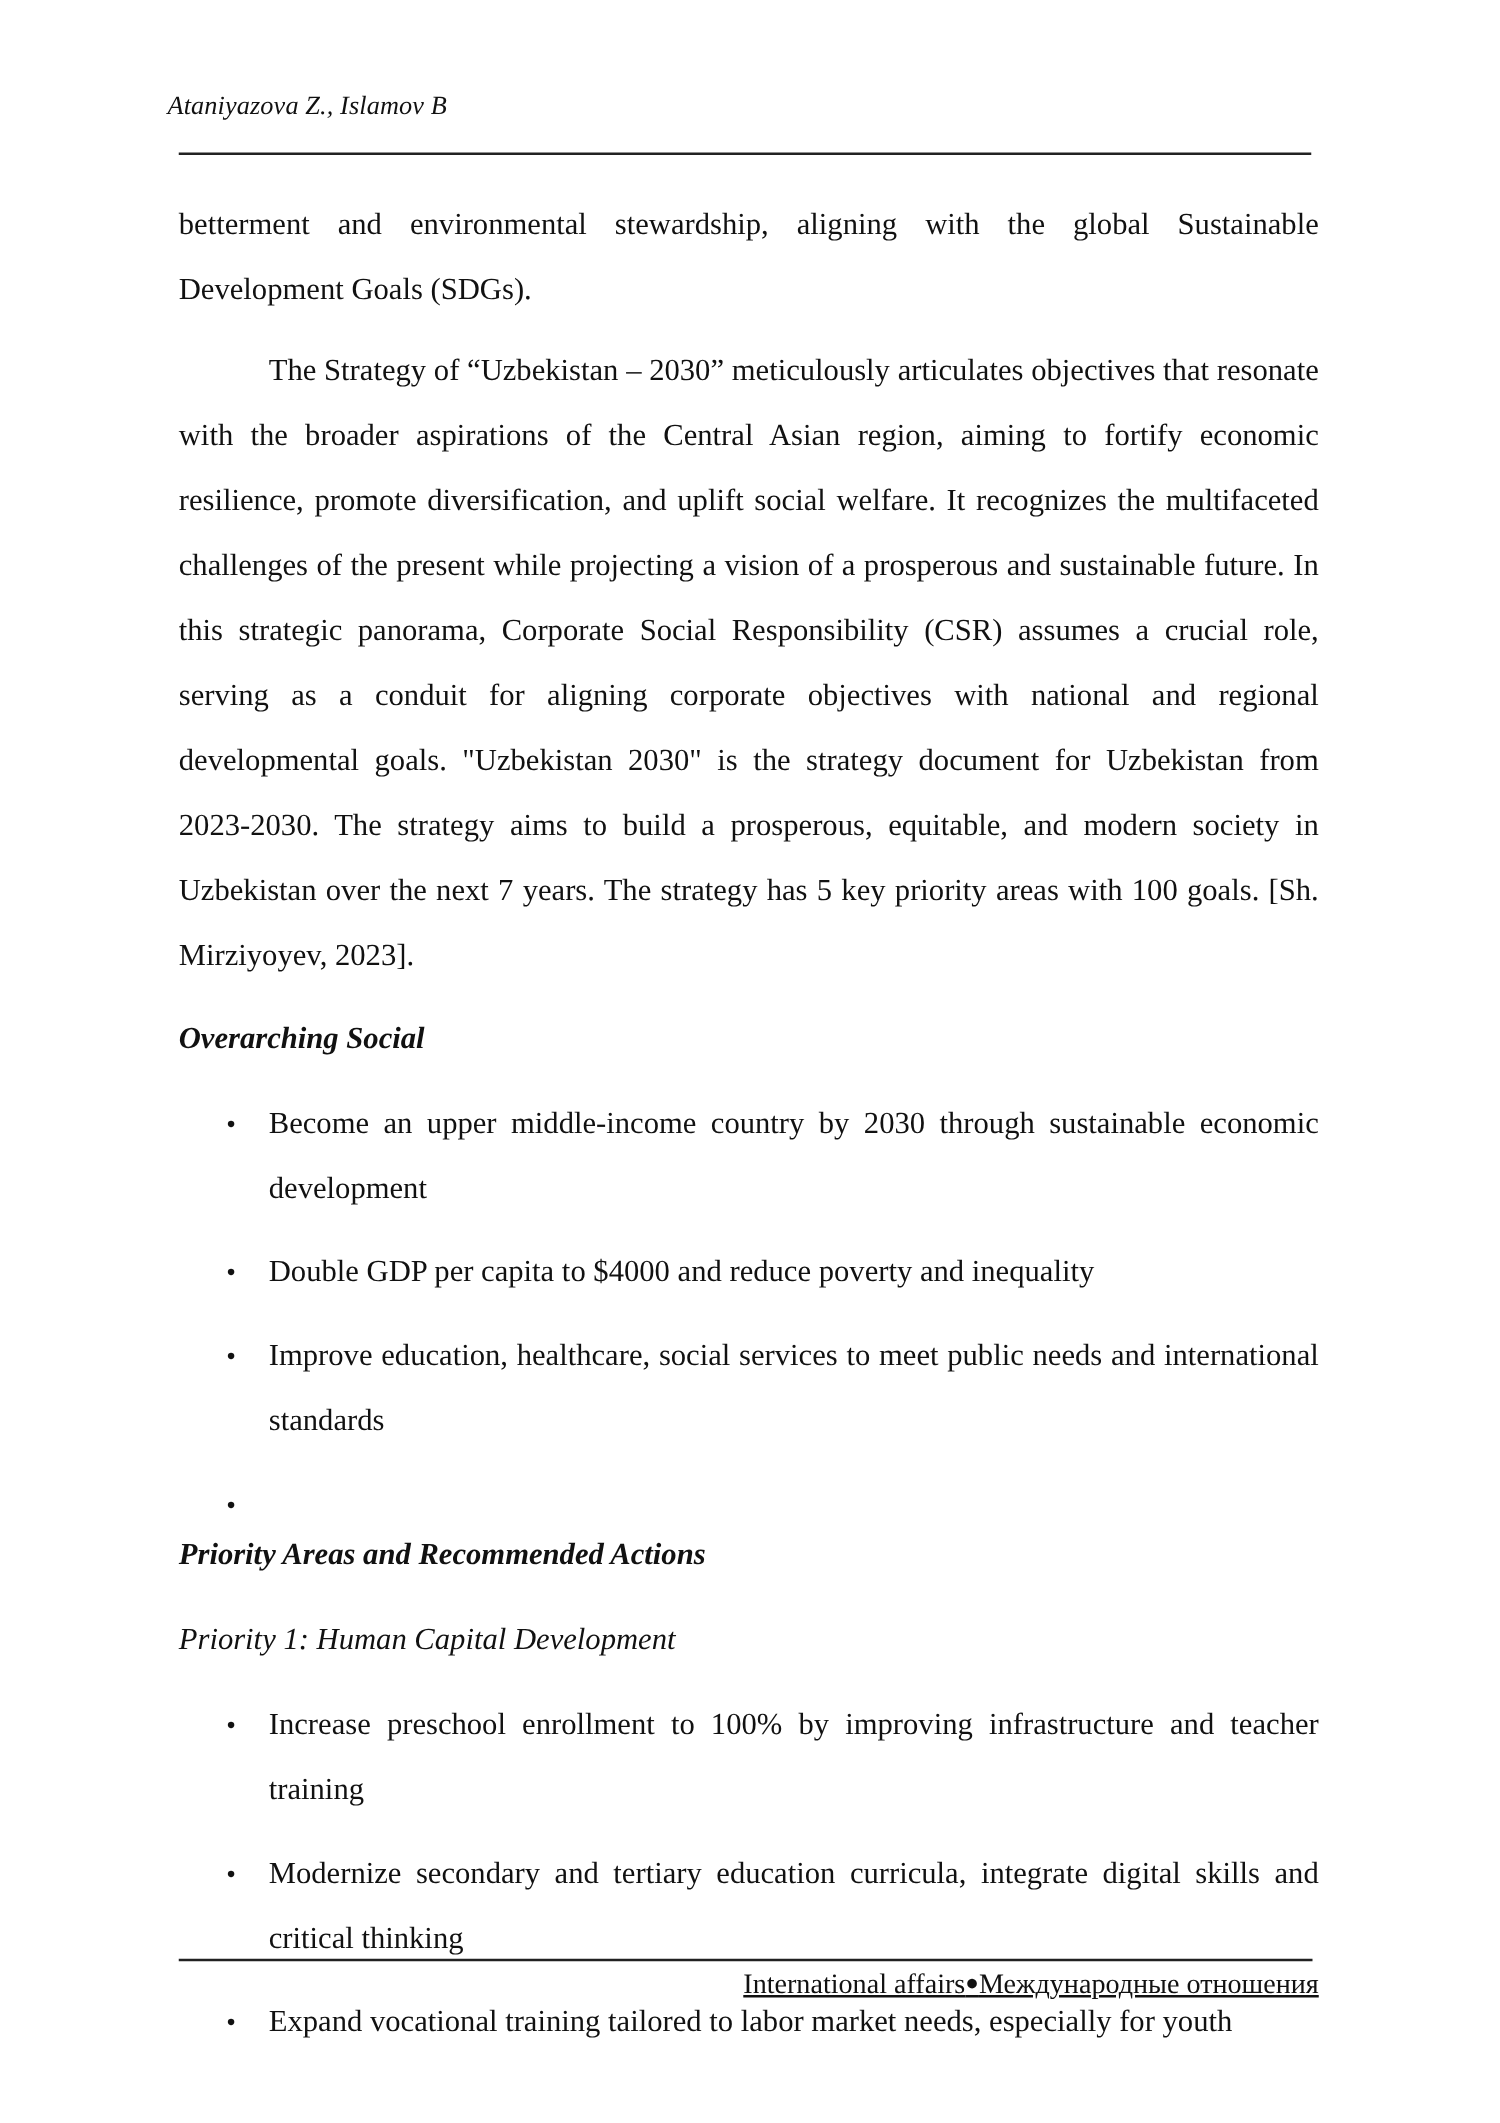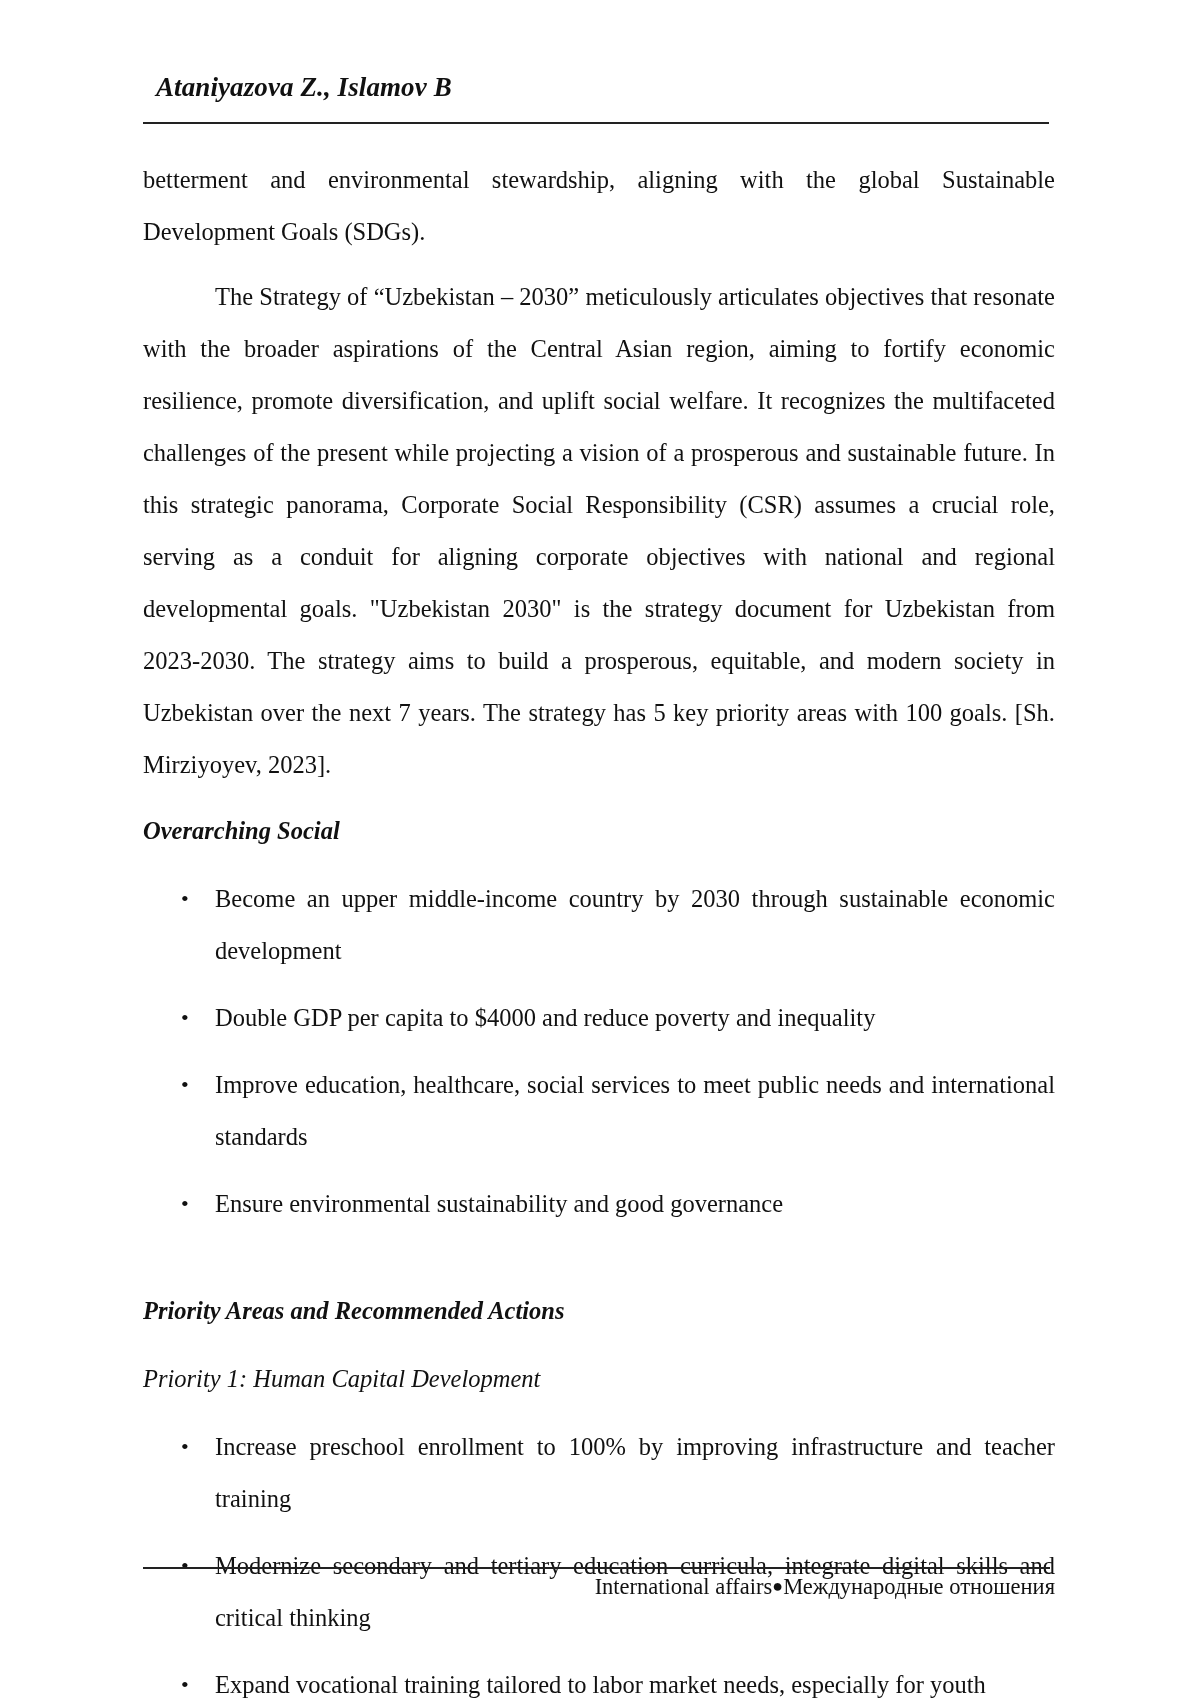--- a/index.html
+++ b/index.html
@@ -16,24 +16,24 @@
     color: #111111;
   }
   .page {
     position: absolute;
     left: 0; top: 0;
     width: 1200px;
     height: 1698px;
   }
   .running-head {
     position: absolute;
-    left: 156px;
+    left: 134px;
     top: 72px;
-    font-size: 27px;
-    font-weight: bold;
+    font-size: 21px;
+    font-weight: normal;
     font-style: italic;
     letter-spacing: 0.1px;
   }
   .head-rule {
     position: absolute;
     left: 143px;
     top: 122px;
     width: 906px;
     height: 0;
     border-top: 2px solid #222;
@@ -84,20 +84,21 @@
     width: 907px;
     height: 0;
     border-top: 2px solid #222;
   }
   .running-foot {
     position: absolute;
     right: 145px;
     top: 1574px;
     font-size: 22.5px;
     white-space: nowrap;
+    text-decoration: underline;
   }
   .running-foot .dot { font-size: 18px; vertical-align: 2px; }
 </style>
 </head>
 <body>
 
 <div class="page">
 
   <div class="running-head">Ataniyazova Z., Islamov B</div>
   <div class="head-rule"></div>
@@ -117,21 +118,20 @@
       <li>
         <span class="bullet-icon">•</span>
         <span>Double GDP per capita to $4000 and reduce poverty and inequality</span>
       </li>
       <li>
         <span class="bullet-icon">•</span>
         <span>Improve education, healthcare, social services to meet public needs and international standards</span>
       </li>
       <li>
         <span class="bullet-icon">•</span>
-        <span>Ensure environmental sustainability and good governance</span>
       </li>
     </ul>
 
     <div class="section-heading">Priority Areas and Recommended Actions</div>
 
     <div class="sub-heading">Priority 1: Human Capital Development</div>
 
     <ul class="bullets">
       <li>
         <span class="bullet-icon">•</span>

